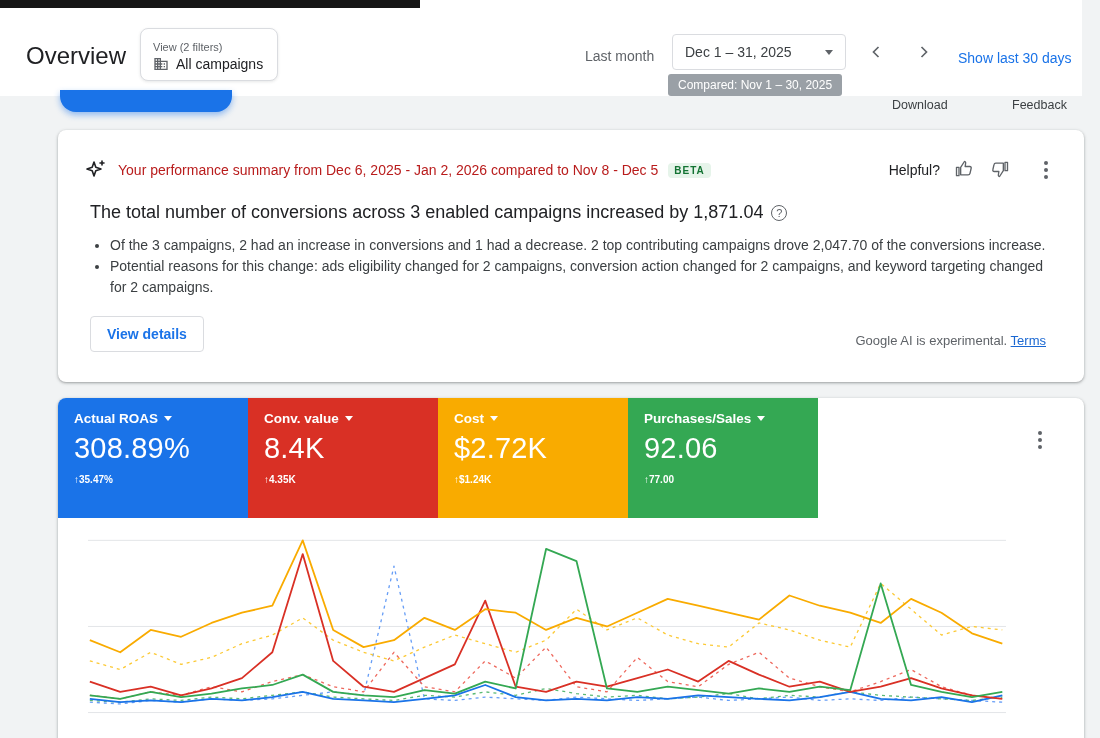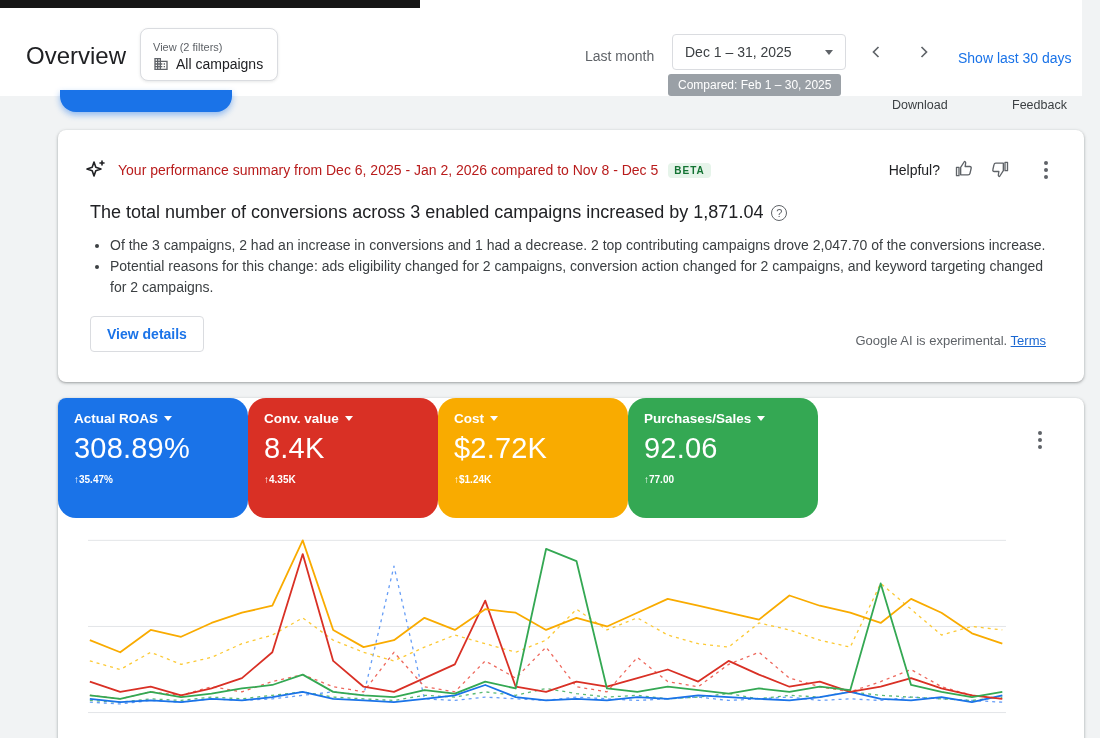--- a/index.html
+++ b/index.html
@@ -62,21 +62,21 @@
   .sum-bullets li { font-size:14px; color:#3c4043; line-height:21px; max-width:940px; }
   .sum-footer { display:flex; align-items:flex-end; padding:18px 38px 0 32px; }
   .view-details-btn { border:1px solid #dadce0; background:#fff; color:#1a73e8; font-size:14px; font-weight:bold;
     padding:9px 16px; border-radius:4px; cursor:pointer; font-family:inherit; }
   .sum-footer .spacer { flex:1; }
   .disclaimer { font-size:13px; color:#5f6368; padding-bottom:4px; }
   .terms-link { color:#1967d2; text-decoration:underline; cursor:pointer; }
 
   
   .tiles-row { display:flex; }
-  .tile { width:190px; height:120px; padding:13px 16px; color:#fff; cursor:default;border-radius:18px; }
+  .tile { width:190px; height:120px; padding:13px 16px; color:#fff; cursor:default; }
   .tile:first-child { border-top-left-radius:8px; }
   .tile-label { display:flex; align-items:center; gap:6px; font-size:13.5px; font-weight:bold; cursor:pointer; }
   .caret-white { width:0; height:0; border-left:4px solid transparent; border-right:4px solid transparent; border-top:5px solid #fff; }
   .tile-value { font-size:29px; font-weight:400; margin-top:6px; letter-spacing:.2px; }
   .tile-delta { font-size:10px; margin-top:9px; font-weight:bold; }
   .metrics-menu { position:absolute; right:32px; top:30px; }
 
   
   .chart-wrap { position:absolute; left:30px; right:78px; top:128px; height:205px; }
   .chart-wrap svg { width:100%; height:205px; display:block; }
@@ -101,21 +101,21 @@
       </div>
     </div>
 
     <div class="period-label">Last month</div>
 
     <div class="date-box">
       <span class="txt">Dec 1 – 31, 2025</span>
       <span class="caret-gray"></span>
     </div>
 
-    <div class="compared-tip">Compared: Feb 1 – 30, 2025</div>
+    <div class="compared-tip">Compared: Nov 1 – 30, 2025</div>
 
     <div class="chev-btn chev-left">
       <svg width="20" height="20" viewBox="0 0 24 24" fill="none" stroke="#5f6368" stroke-width="2">
           <path d="M15 18l-6-6 6-6"></path>
         </svg>
     </div>
     <div class="chev-btn chev-right">
       <svg width="20" height="20" viewBox="0 0 24 24" fill="none" stroke="#5f6368" stroke-width="2">
           <path d="M9 6l6 6-6 6"></path>
         </svg>

